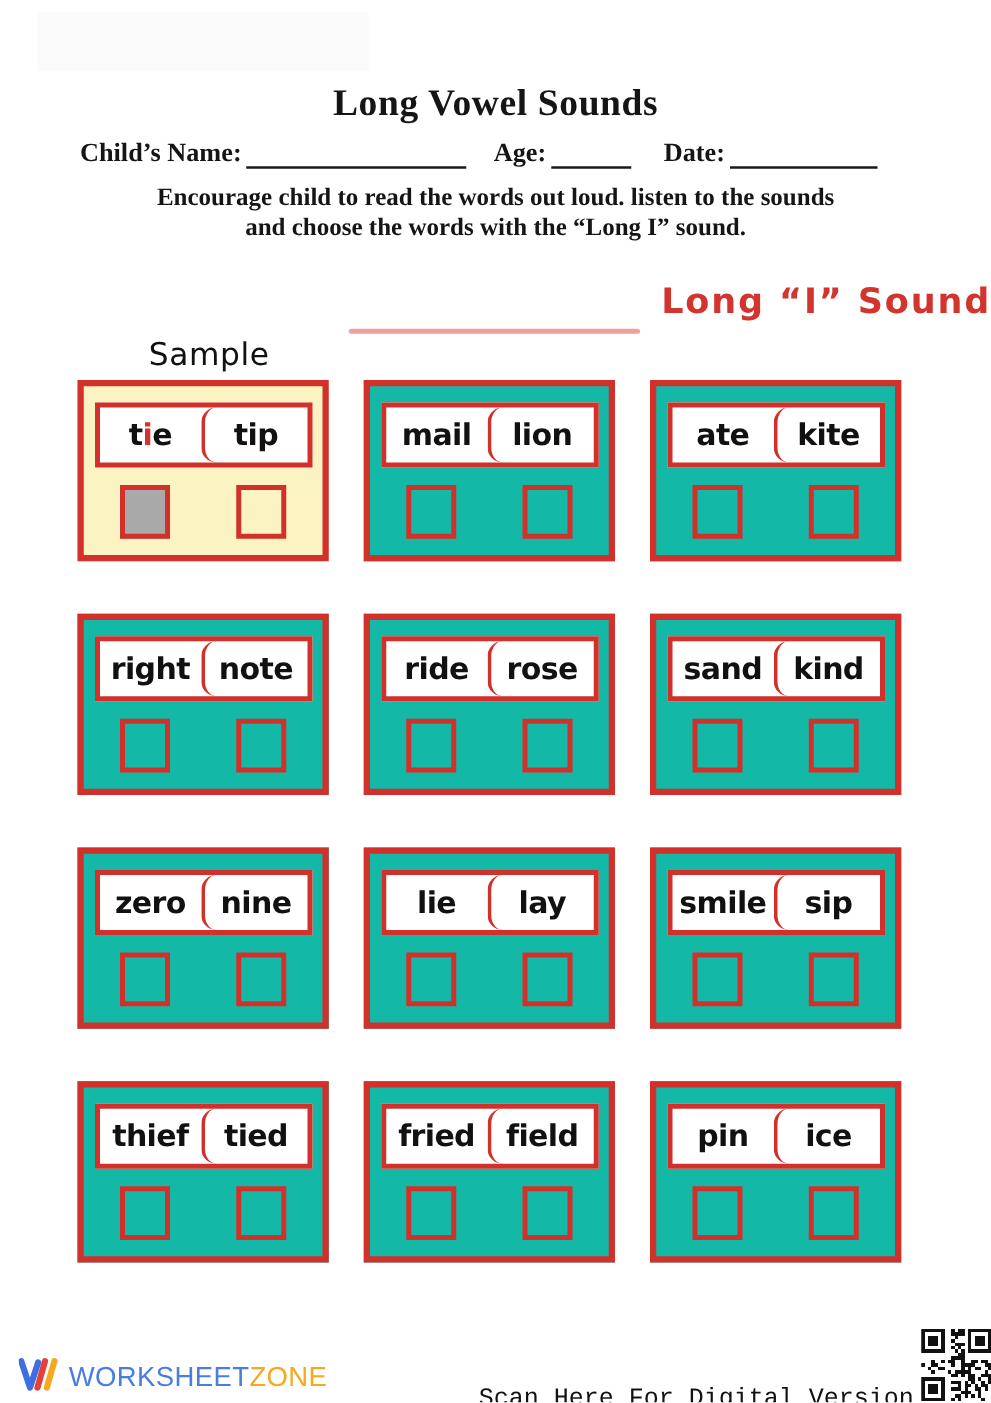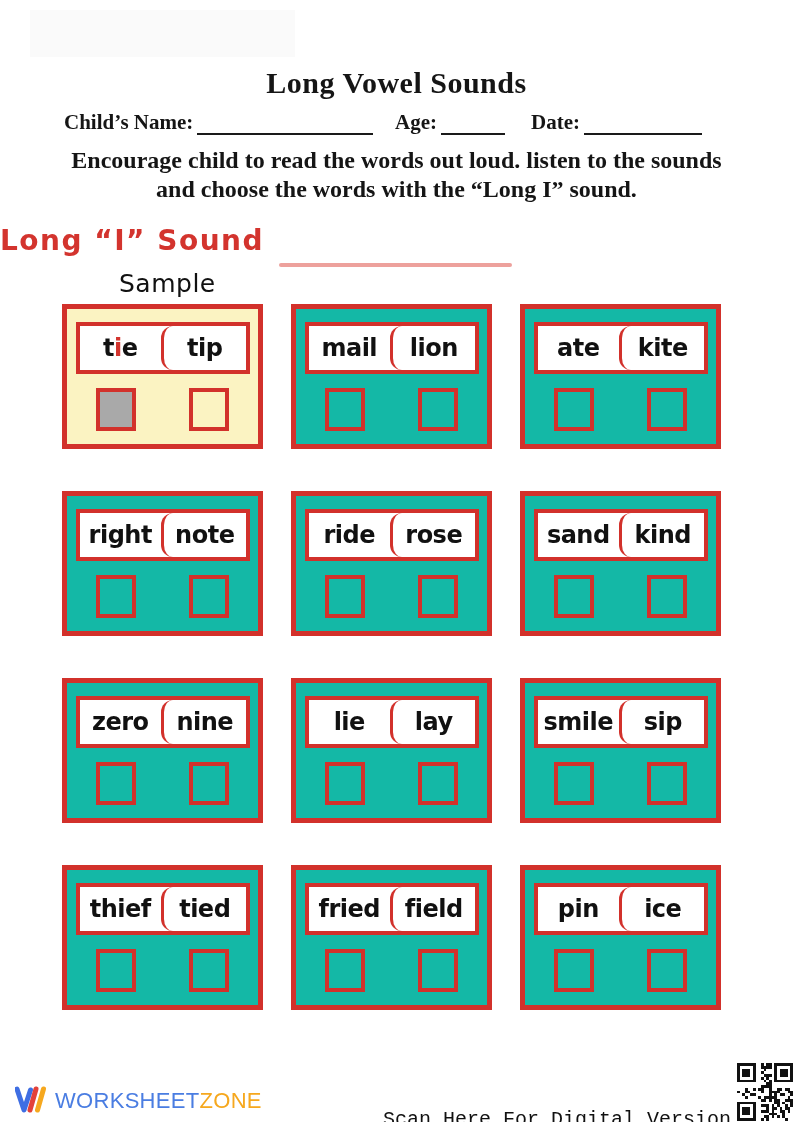--- a/index.html
+++ b/index.html
@@ -11,22 +11,22 @@
   .scan-artifact{position:absolute;left:30px;top:10px;width:265px;height:47px;background:#fafafa;}
   .title{position:absolute;top:66px;left:0;width:100%;text-align:center;
     font-size:30px;font-weight:bold;letter-spacing:0.5px;}
   .name-line{position:absolute;top:110px;left:64px;width:638px;display:flex;
     align-items:flex-end;font-size:21px;font-weight:bold;white-space:nowrap;}
   .blank{border-bottom:2px solid #1a1a1a;height:24px;box-sizing:border-box;}
   .blank.name{flex:1;margin-right:22px;margin-left:4px;}
   .blank.age{width:64px;margin-right:26px;margin-left:4px;}
   .blank.date{width:118px;margin-left:4px;}
   .instructions{position:absolute;top:146px;left:0;width:100%;text-align:center;
-    font-size:24px;font-weight:600;line-height:1.2;}
-  .section-heading{position:absolute;top:224px;left:0;width:100%;text-align:left;
+    font-size:20px;font-weight:600;line-height:1.2;}
+  .section-heading{position:absolute;top:224px;left:0;width:100%;text-align:right;
     font-family:"DejaVu Sans",sans-serif;font-weight:bold;font-size:28px;
     letter-spacing:1.5px;color:var(--accent);}
   .heading-underline{position:absolute;left:279px;top:263px;width:233px;height:4px;
     background:var(--pink);border-radius:2px;}
   .sample-label{position:absolute;left:119px;top:269px;font-family:"DejaVu Sans",sans-serif;
     font-size:25px;font-weight:500;color:#111;letter-spacing:0.5px;}
   .cards-grid{position:absolute;left:62px;top:304px;display:grid;
     grid-template-columns:repeat(3,201px);column-gap:28px;grid-auto-rows:145px;row-gap:42px;}
   .card{box-sizing:border-box;border:5px solid var(--red);background:#14b8a6;}
   .card.sample{background:var(--sample-bg);}

